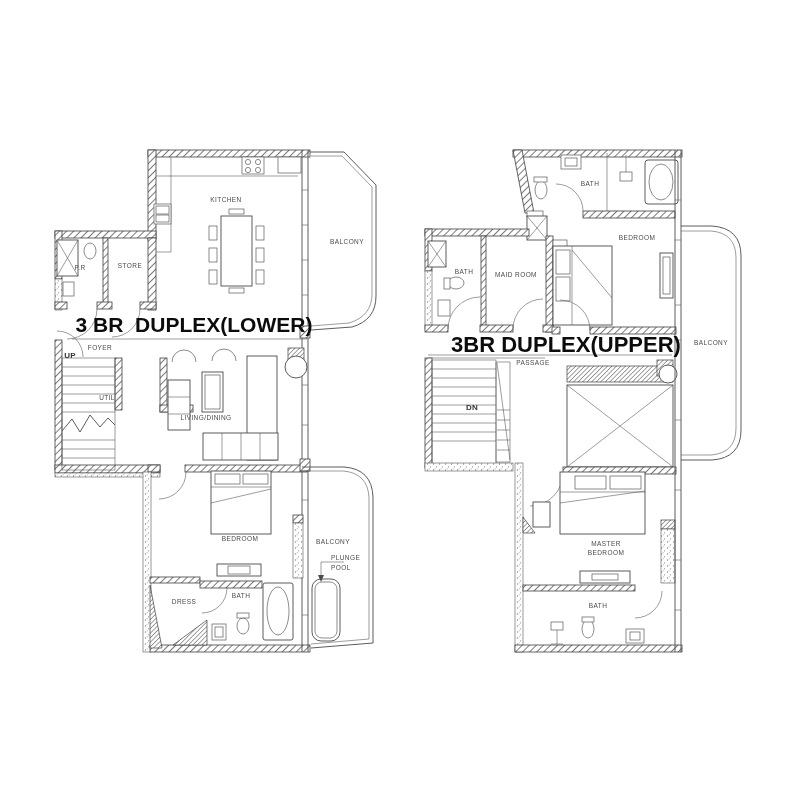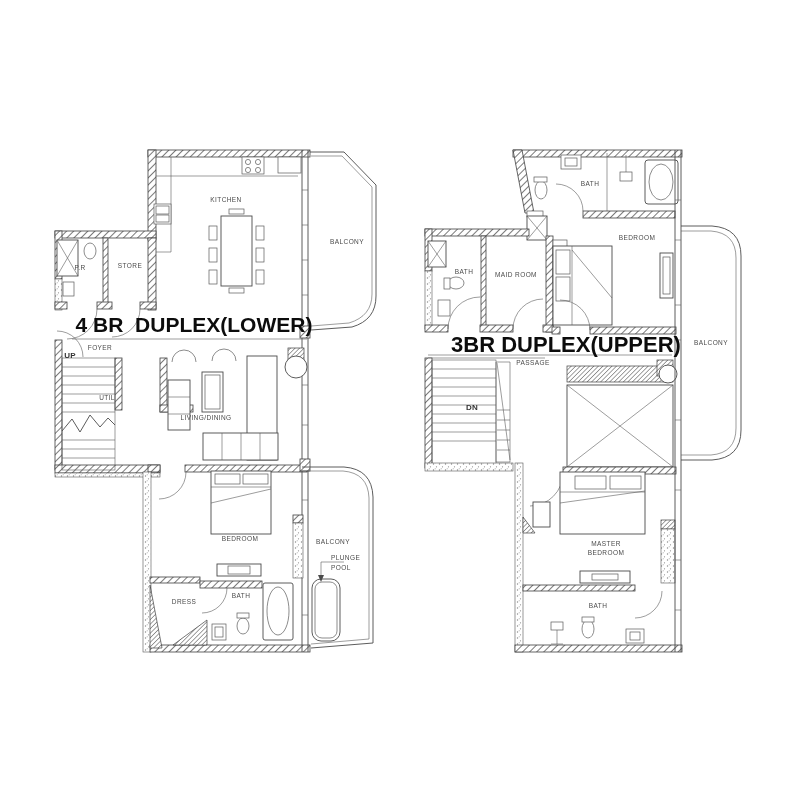--- a/index.html
+++ b/index.html
@@ -304,21 +304,21 @@
           <line x1="675" y1="490" x2="681" y2="490"></line>
       <line x1="675" y1="560" x2="681" y2="560"></line>
           <line x1="675" y1="610" x2="681" y2="610"></line>
     </g>
 
     <path class="ln" d="M681,226 L712,226 Q741,228 741,256 L741,430 Q741,458 712,460 L681,460"></path>
     <path class="tn" d="M681,231 L711,231 Q736,233 736,258 L736,428 Q736,453 711,455 L681,455"></path>
   </g>
 </svg>
 
-  <div class="title lower" style="left:194px;top:325px;">4 BR  DUPLEX(LOWER)</div>
+  <div class="title lower" style="left:194px;top:325px;">3 BR  DUPLEX(LOWER)</div>
   <div class="title upper" style="left:566px;top:345px;">3BR DUPLEX(UPPER)</div>
 
   <div class="lbl" style="left:226px;top:200px;">KITCHEN</div>
   <div class="lbl" style="left:347px;top:242px;">BALCONY</div>
   <div class="lbl" style="left:80px;top:268px;">P.R</div>
   <div class="lbl" style="left:130px;top:266px;">STORE</div>
   <div class="lbl" style="left:100px;top:348px;">FOYER</div>
   <div class="lbl big" style="left:70px;top:356px;">UP</div>
   <div class="lbl" style="left:107px;top:398px;">UTIL</div>
   <div class="lbl" style="left:206px;top:418px;">LIVING/DINING</div>

